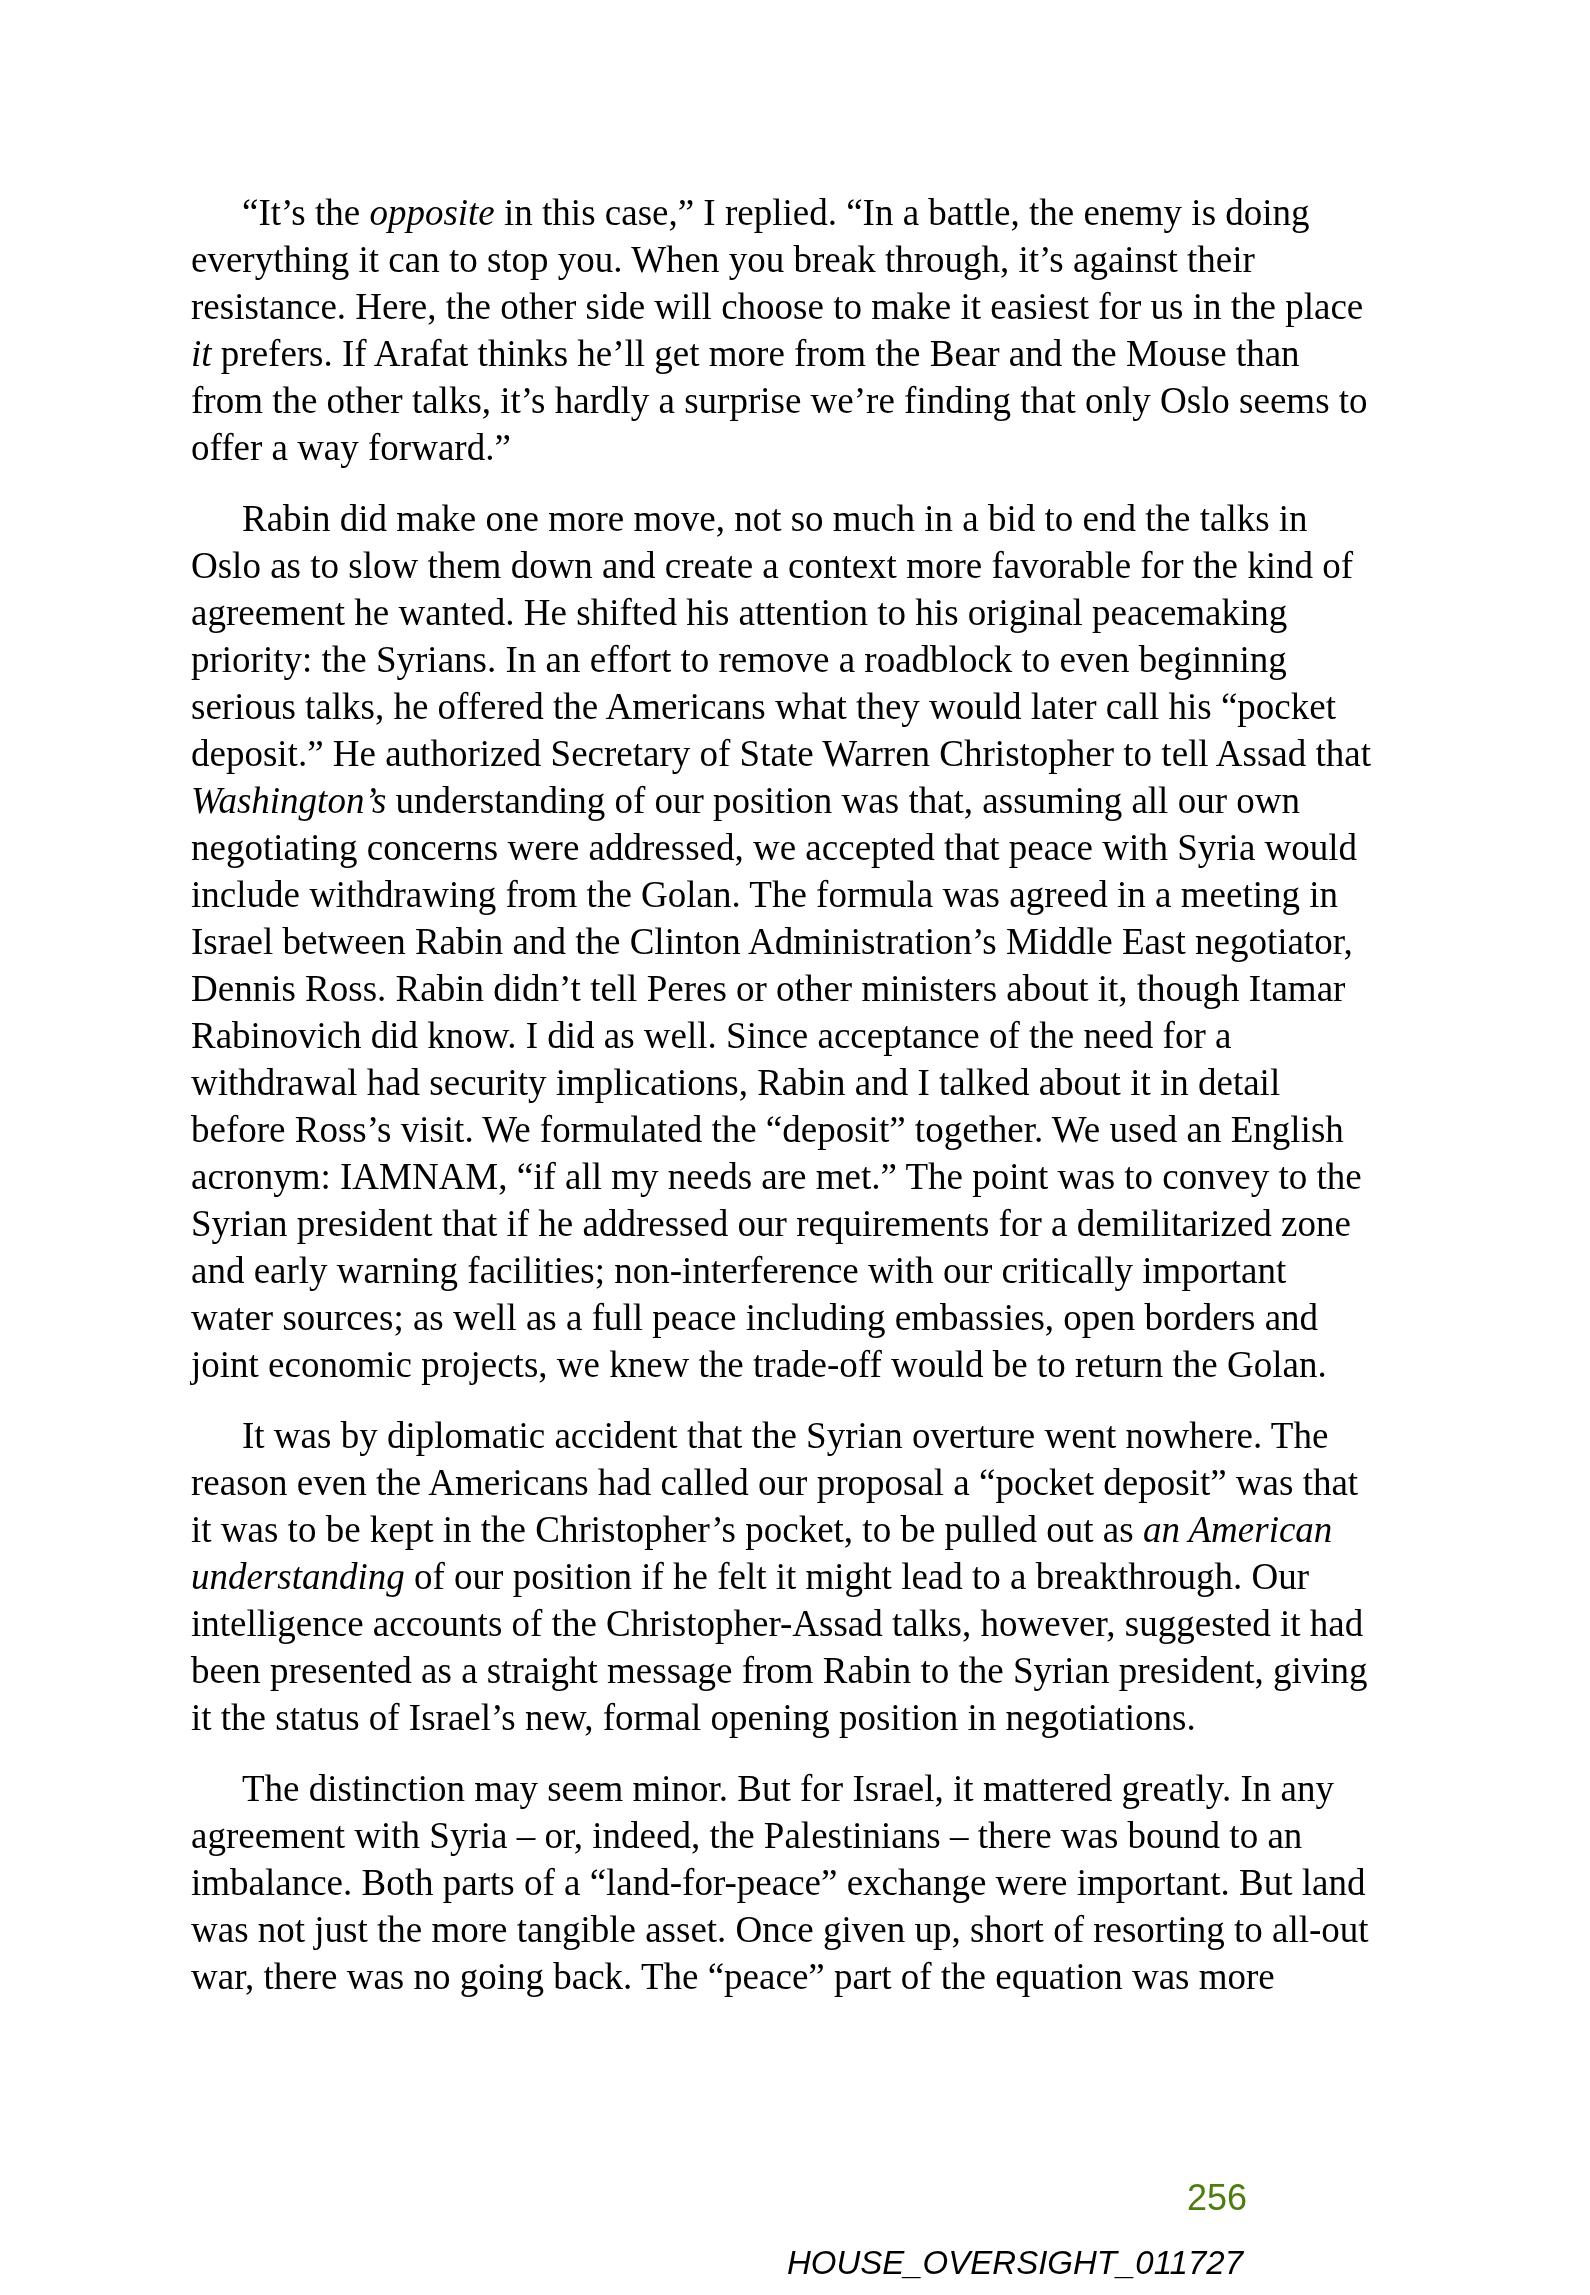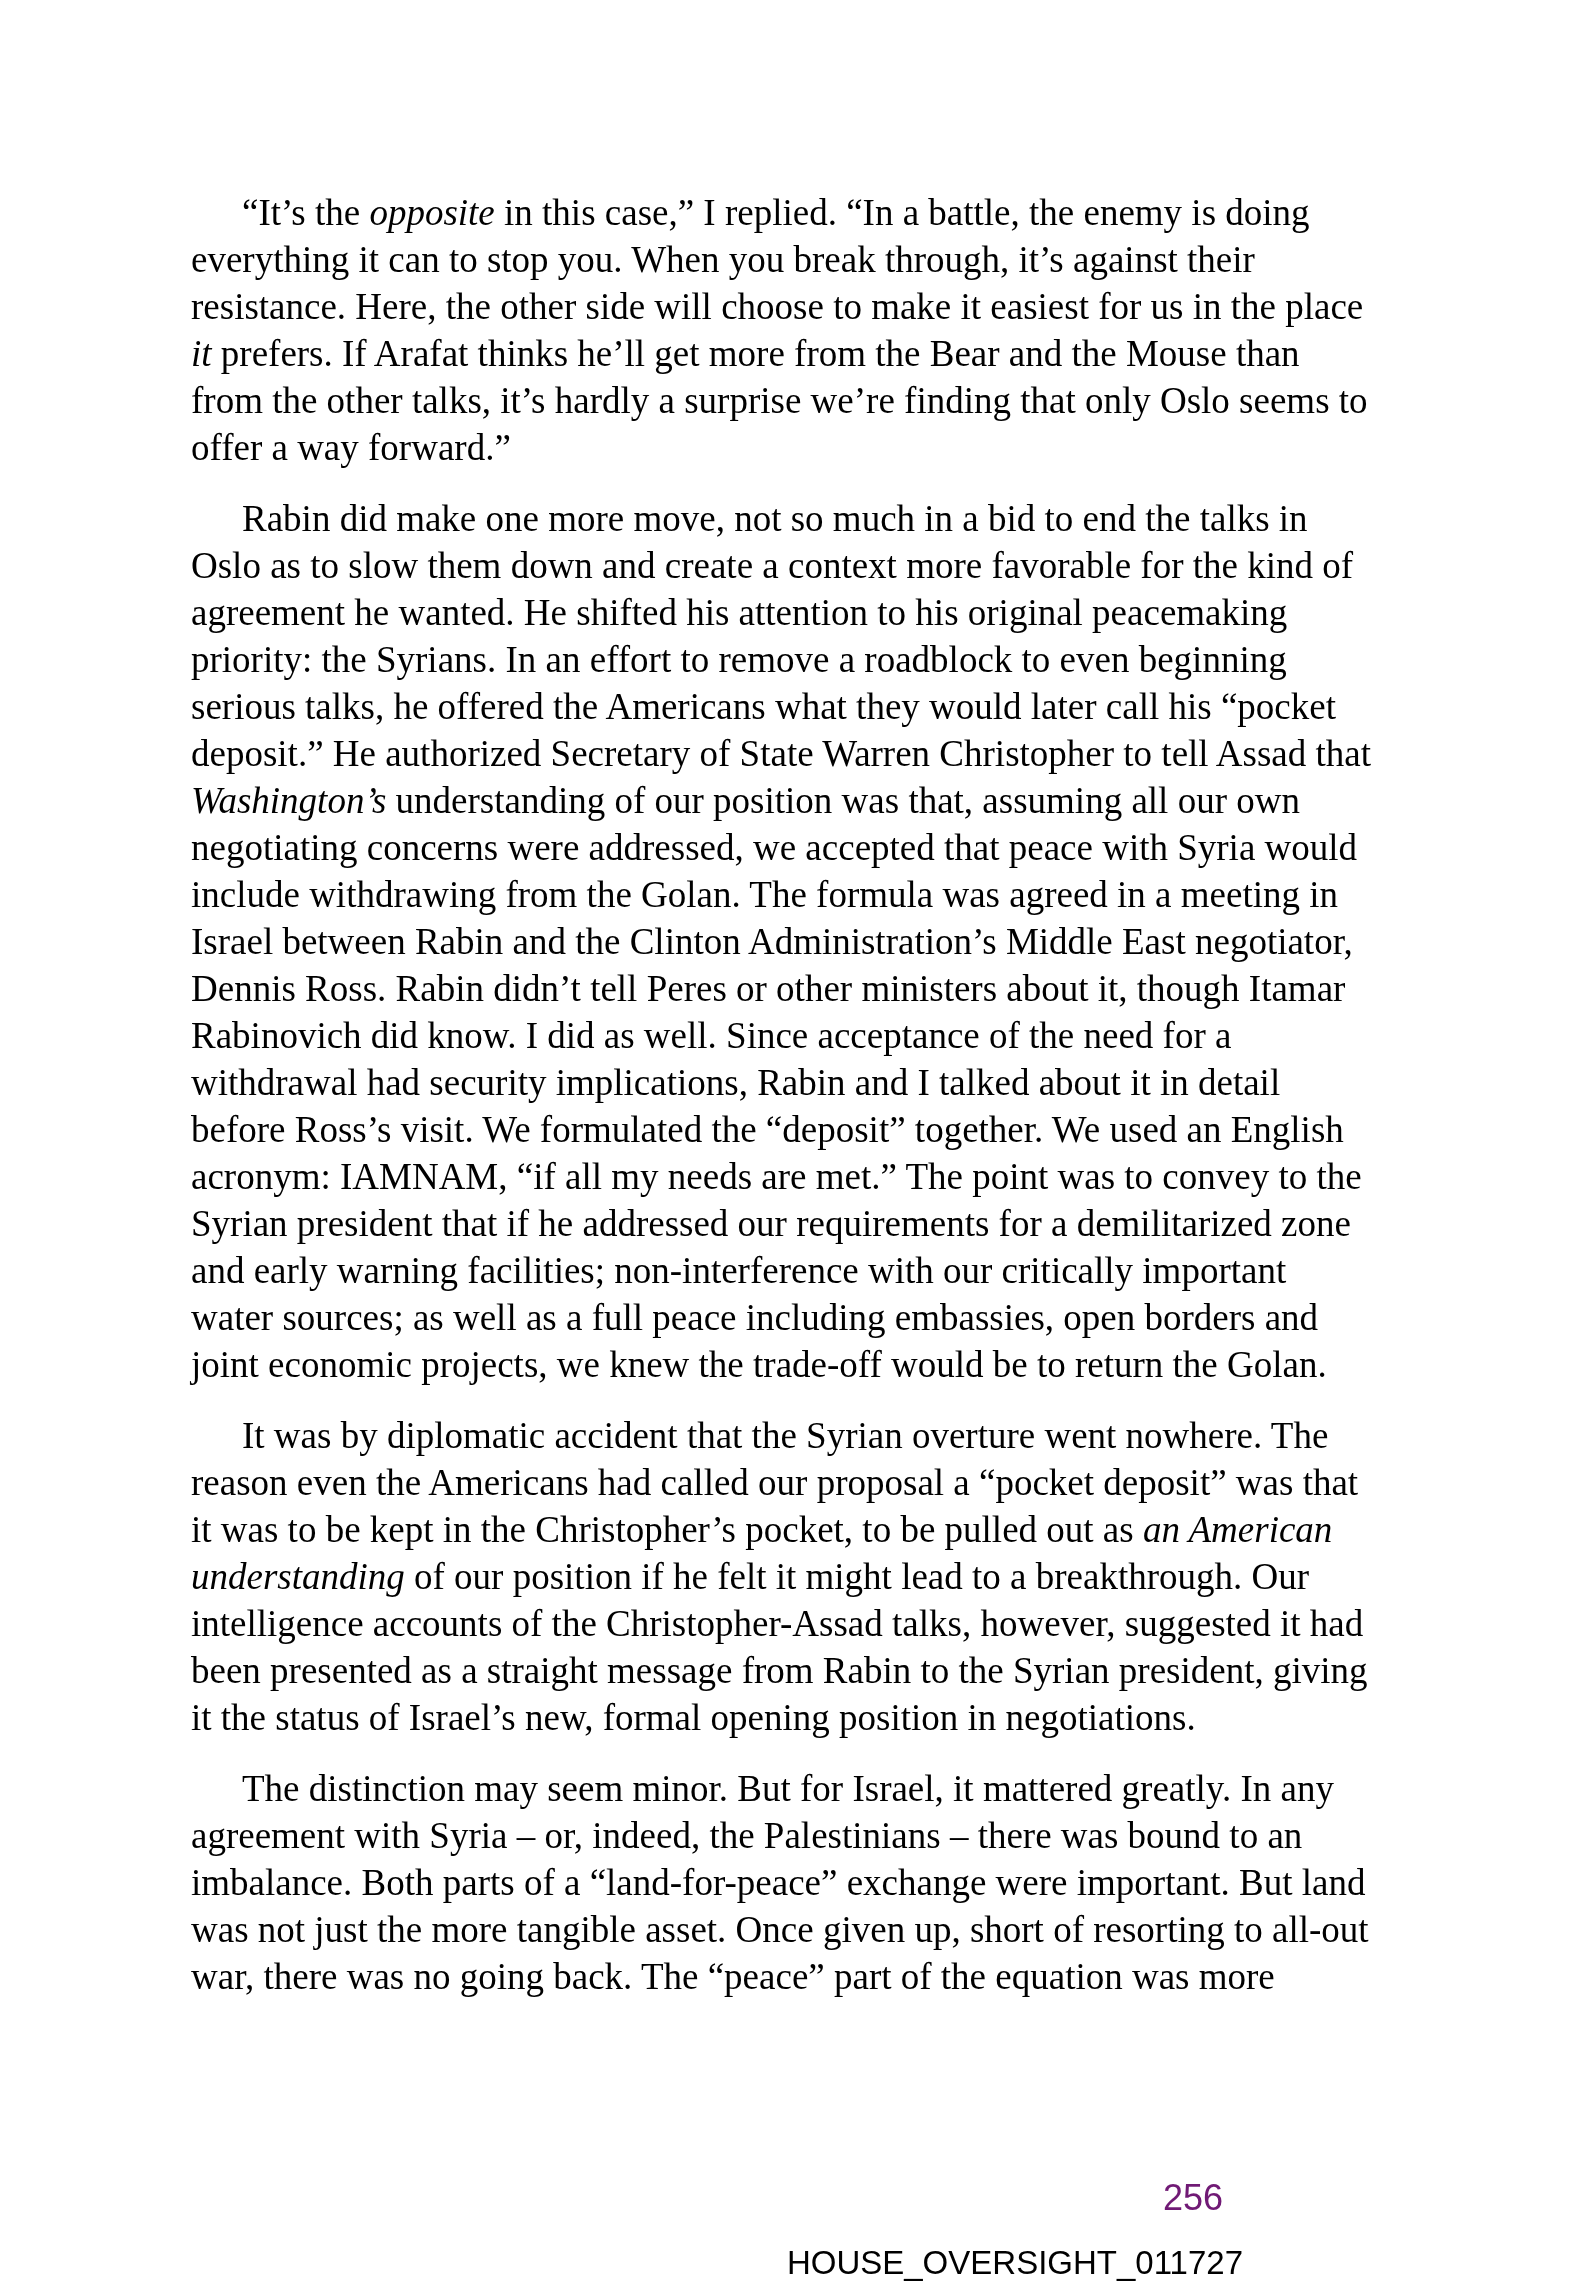--- a/index.html
+++ b/index.html
@@ -32,35 +32,36 @@
   }
   .body-text p {
     text-indent: 51px;
     margin: 0 0 24px 0;
   }
   .body-text p:last-child { margin-bottom: 15px; }
   .body-text em { font-style: italic; }
   .page-number {
     position: absolute;
     top: 2180px;
-    right: 44px;
+    right: 20px;
     font-family: "Liberation Sans", "DejaVu Sans", sans-serif;
     font-size: 36px;
     line-height: 1;
-    color: #701a75;
+    color: #4d7c0f;
   }
   .bates-stamp {
     position: absolute;
     top: 2246px;
     right: 24px;
     font-family: "Liberation Sans", "DejaVu Sans", sans-serif;
     font-size: 33px;
     line-height: 1;
     color: #000000;
     white-space: nowrap;
+    font-style: italic;
   }
 </style>
 </head>
 <body>
 
 <div class="page">
 
   <div class="body-text">
       <p><span>“It’s the </span><em>opposite</em><span> in this case,” I replied. “In a battle, the enemy is doing everything it can to stop you. When you break through, it’s against their resistance. Here, the other side will choose to make it easiest for us in the place </span><em>it</em><span> prefers. If Arafat thinks he’ll get more from the Bear and the Mouse than from the other talks, it’s hardly a surprise we’re finding that only Oslo seems to offer a way forward.”</span></p>
       <p><span>Rabin did make one more move, not so much in a bid to end the talks in Oslo as to slow them down and create a context more favorable for the kind of agreement he wanted. He shifted his attention to his original peacemaking priority: the Syrians. In an effort to remove a roadblock to even beginning serious talks, he offered the Americans what they would later call his “pocket deposit.” He authorized Secretary of State Warren Christopher to tell Assad that </span><em>Washington’s</em><span> understanding of our position was that, assuming all our own negotiating concerns were addressed, we accepted that peace with Syria would include withdrawing from the Golan. The formula was agreed in a meeting in Israel between Rabin and the Clinton Administration’s Middle East negotiator, Dennis Ross. Rabin didn’t tell Peres or other ministers about it, though Itamar Rabinovich did know. I did as well. Since acceptance of the need for a withdrawal had security implications, Rabin and I talked about it in detail before Ross’s visit. We formulated the “deposit” together. We used an English acronym: IAMNAM, “if all my needs are met.” The point was to convey to the Syrian president that if he addressed our requirements for a demilitarized zone and early warning facilities; non-interference with our critically important water sources; as well as a full peace including embassies, open borders and joint economic projects, we knew the trade-off would be to return the Golan.</span></p>

